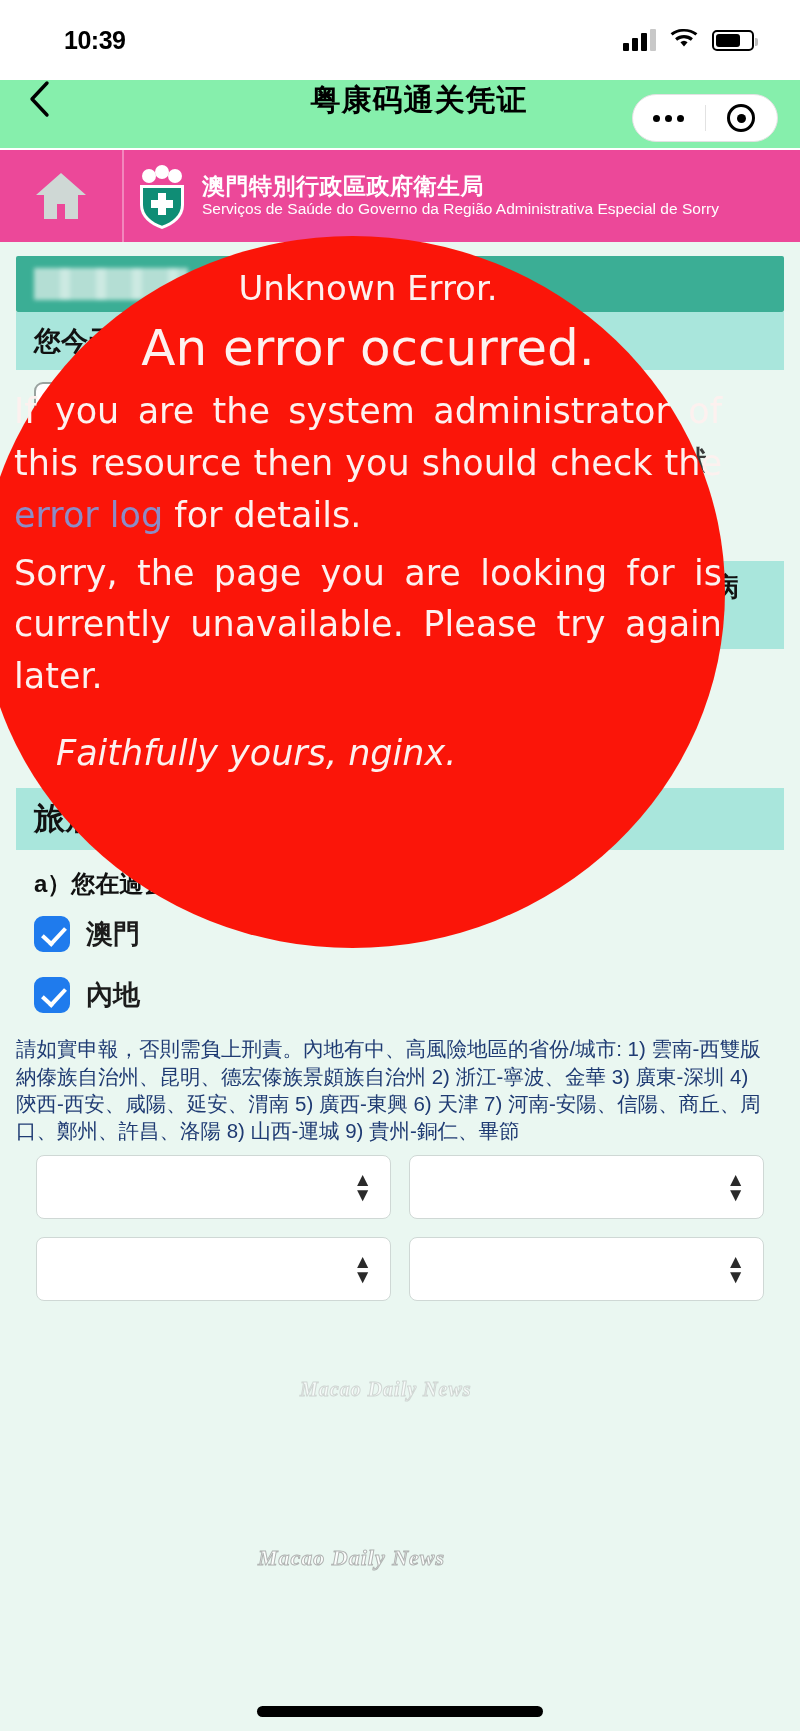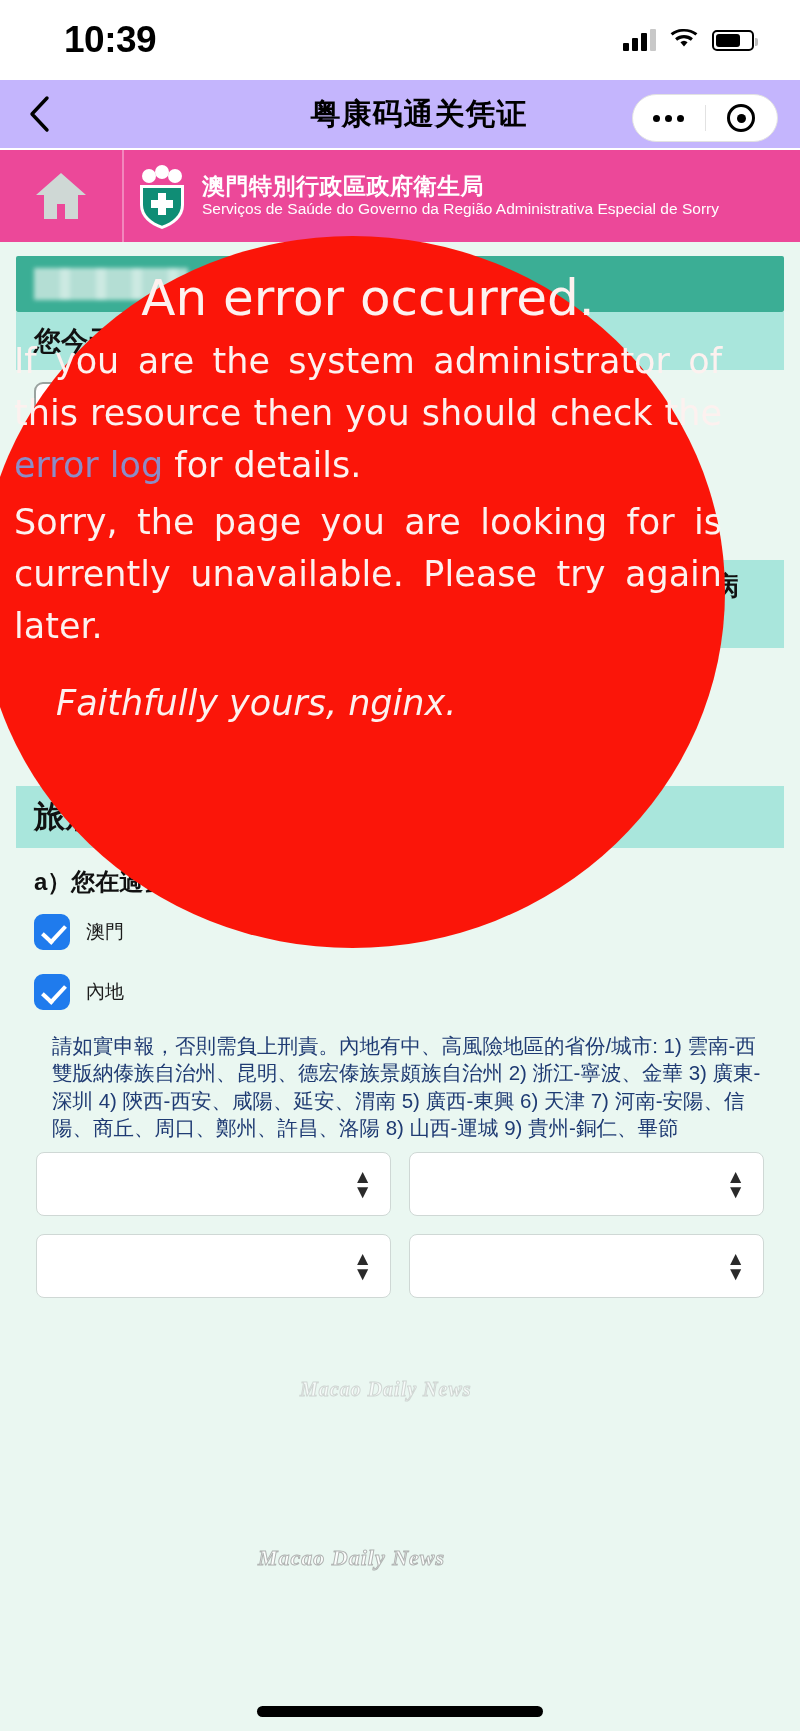--- a/index.html
+++ b/index.html
@@ -10,37 +10,37 @@
     overflow: hidden;
   }
   #phone { position: relative; width: 800px; height: 1731px; background: #ffffff; overflow: hidden; }
 
   
   .statusbar {
     position: absolute; top: 0; left: 0; right: 0; height: 80px;
     display: flex; align-items: center; justify-content: space-between;
     padding: 0 46px 0 64px;
   }
-  .status-time { font-size: 37px; font-weight: 700; color: #000; letter-spacing: -0.5px; }
+  .status-time { font-size: 25px; font-weight: 700; color: #000; letter-spacing: -0.5px; }
   .status-right { display: flex; align-items: center; gap: 14px; }
   .sig { display: flex; align-items: flex-end; gap: 3px; height: 22px; }
   .sig i { display: block; width: 6px; background: #000; border-radius: 1px; }
   .sig i:nth-child(1){ height: 8px; }
   .sig i:nth-child(2){ height: 13px; }
   .sig i:nth-child(3){ height: 18px; }
   .sig i:nth-child(4){ height: 22px; background: #c8c8c8; }
   .wifi { width: 28px; height: 22px; }
   .batt { position: relative; width: 42px; height: 21px; border: 2px solid #000; border-radius: 5px; }
   .batt::after { content:""; position:absolute; right:-6px; top:6px; width:3px; height:8px; background:#bdbdbd; border-radius:0 2px 2px 0; }
   .batt i { position: absolute; left: 2px; top: 2px; bottom: 2px; width: 62%; background: #000; border-radius: 3px; }
 
   
   .navbar {
     position: absolute; top: 80px; left: 0; right: 0; height: 68px;
-    display: flex; align-items: center; background: #c4b5fd; font-family: Liberation Mono, monospace;
+    display: flex; align-items: flex-start; background: #86efac; font-family: Liberation Mono, monospace;
   }
   .nav-back { width: 78px; display: flex; align-items: center; justify-content: center; }
   .nav-back svg { display: block; }
   .nav-title { flex: 1; text-align: center; font-size: 30px; font-weight: 700; color: #000; letter-spacing: 1px; margin-left: -40px; }
   .nav-caps {
     position: absolute; right: 22px; top: 14px;
     width: 146px; height: 48px; border: 1px solid #e2e2e2; border-radius: 24px;
     display: flex; align-items: center; background: #fff;
   }
   .caps-half { flex: 1; display: flex; align-items: center; justify-content: center; }
@@ -76,33 +76,33 @@
   .chk-row.multiline { align-items: flex-start; }
   .chk {
     flex: 0 0 auto; width: 36px; height: 36px; border: 2px solid #9aa3a0;
     border-radius: 9px; background: #fff;
   }
   .chk.on { background: #1f7bed; border-color: #1f7bed; position: relative; }
   .chk.on::after {
     content:""; position:absolute; left: 11px; top: 4px; width: 10px; height: 19px;
     border: solid #fff; border-width: 0 4px 4px 0; transform: rotate(43deg);
   }
-  .chk-lbl { font-size: 19px; color: #1c1c1c; line-height: 1.35; }
+  .chk-lbl { font-size: 27px; color: #1c1c1c; line-height: 1.35; font-weight: bold; }
   .chk-lbl.grey { color: #3a3a3a; }
 
   .sec-title-bar {
     margin: 18px 16px 0 16px; background: #a9e6dc; height: 62px;
     display: flex; align-items: center; padding: 0 18px;
   }
   .sec-title { font-size: 31px; font-weight: 700; color: #111; }
   .req { color: #e23b2e; font-size: 30px; font-weight: 700; margin-left: 2px; }
 
   .sub-q { padding: 18px 34px 4px 34px; font-size: 24px; font-weight: 700; color: #111; }
 
-  .notice { padding: 10px 36px 0 52px; color: #1f3b73; font-size: 20.5px; line-height: 1.34; }
+  .notice { padding: 10px 36px 0 16px; color: #1f3b73; font-size: 20.5px; line-height: 1.34; }
 
   .selects { padding: 10px 36px 0 36px; }
   .sel-row { display: flex; gap: 18px; margin-bottom: 18px; }
   .sel {
     flex: 1; height: 64px; background: #fff; border: 1px solid #cfd8d5; border-radius: 8px;
     display: flex; align-items: center; justify-content: flex-end; padding-right: 18px;
   }
   .stepper { display: flex; flex-direction: column; align-items: center; gap: 2px; line-height: .7; }
   .stepper span { font-size: 19px; color: #2a2a2a; font-weight: 700; }
 
@@ -303,20 +303,21 @@
               <span>▲</span>
               <span>▼</span>
             </span>
         </div>
       </div>
     </div>
   </div>
 
   <div class="err-circle"></div>
   <div class="err-text">
+    <div class="err-h1">Unknown Error.</div>
     <div class="err-h2">An error occurred.</div>
     <div class="err-p last">
       <span>If you are the system administrator of this resource then you should check the </span><span class="err-link">error log</span><span> for details.</span>
     </div>
     <div class="err-p">Sorry, the page you are looking for is currently unavailable. Please try again later.</div>
     <div class="err-sig">Faithfully yours, nginx.</div>
   </div>
 
   <div class="wm-mid">Macao Daily News</div>
   <div class="wm-center">Macao Daily News</div>

